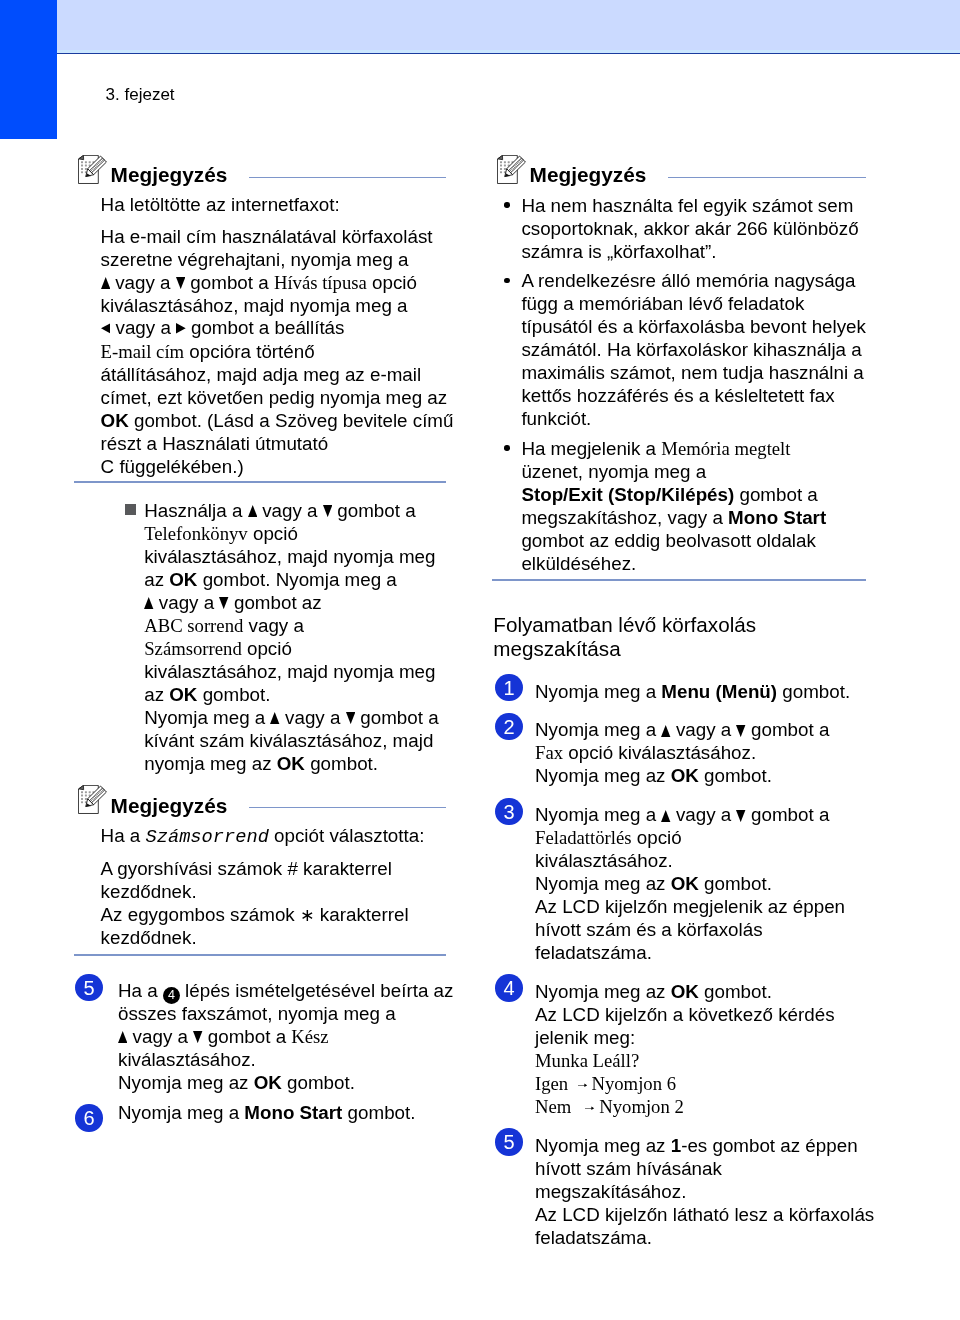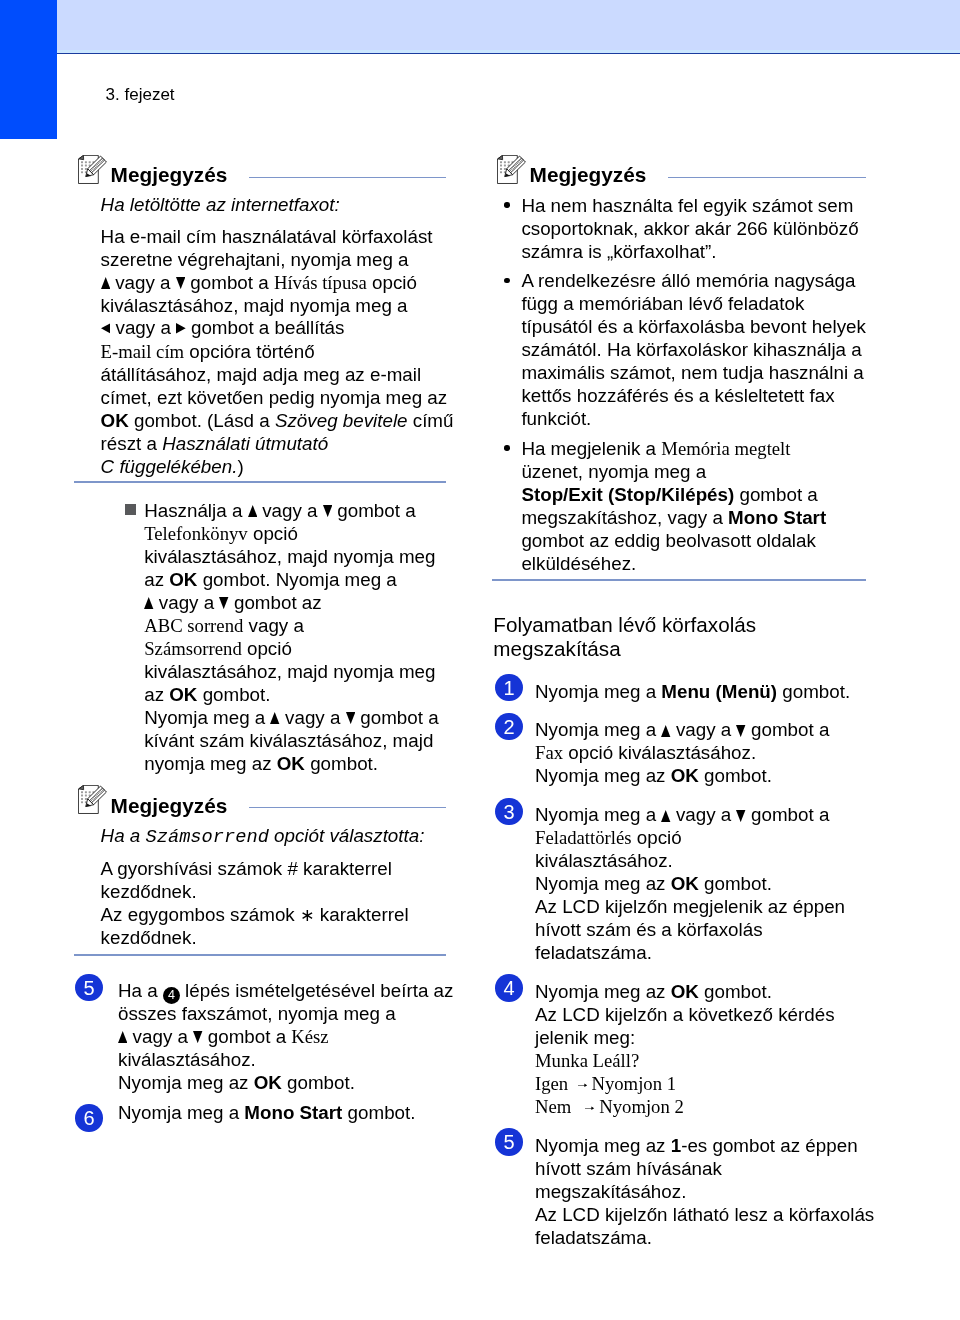--- a/index.html
+++ b/index.html
@@ -9,21 +9,21 @@
   .tab{position:absolute;left:0;top:0;width:57px;height:139px;background:#004dfd;}
   .hdrband{position:absolute;left:57px;top:0;width:903px;height:52.6px;background:linear-gradient(to bottom,#cbdaff 0%,#cbdaff 94%,#cbe6ff 95%,#cbe6ff 100%);}
   .hdrrule{position:absolute;left:57px;top:52.6px;width:903px;height:1.6px;background:#1b3b9e;}
   .chapter{position:absolute;left:105.6px;top:84.4px;font-size:17px;line-height:22px;}
   .footbar{position:absolute;left:0;top:1298px;width:62px;height:19.5px;background:#b8ccf2;}
   .pagenum{position:absolute;left:74.2px;top:1294.3px;font-size:19.2px;font-weight:bold;line-height:22px;}
 
   
   .ln{font-size:18.8px;line-height:23px;white-space:pre;}
   .b{font-weight:bold;}
-  .i{font-style:italic;}
+  .i{}
   .m{font-family:Liberation Serif, serif;font-size:18.7px;}
   .mi{font-family:"Liberation Mono",monospace;font-size:18.7px;font-style:italic;}
   .tri{width:9.4px;height:12.1px;vertical-align:-0.5px;fill:#000;}
   .tril{width:9.7px;height:10.6px;vertical-align:0px;}
   .ast{font-family:"DejaVu Sans",sans-serif;font-size:17.5px;}
   .arw{width:9.2px;height:4.6px;fill:#000;vertical-align:2.6px;}
   .inum{display:inline-block;width:17px;height:17px;border-radius:50%;background:#000;color:#fff;
         font-size:12.5px;font-weight:normal;text-align:center;line-height:17.6px;vertical-align:-2.2px;
         font-family:"Liberation Sans",sans-serif;}
 
@@ -244,21 +244,21 @@
       <div class="ln abs" style="left:535px;top:895.4000000000001px"><span class="n">Az LCD kijelzőn megjelenik az éppen</span></div>
       <div class="ln abs" style="left:535px;top:918.4000000000001px"><span class="n">hívott szám és a körfaxolás</span></div>
       <div class="ln abs" style="left:535px;top:941.4000000000001px"><span class="n">feladatszáma.</span></div>
       <span class="stepnum" style="left:495.2px;top:974.45px">4</span>
       <div class="ln abs" style="left:535px;top:980.35px"><span class="n">Nyomja meg az </span><span class="b">OK</span><span class="n"> gombot.</span></div>
       <div class="ln abs" style="left:535px;top:1003.35px"><span class="n">Az LCD kijelzőn a következő kérdés</span></div>
       <div class="ln abs" style="left:535px;top:1026.3500000000001px"><span class="n">jelenik meg:</span></div>
       <div class="ln abs" style="left:535px;top:1049.3500000000001px"><span class="m">Munka Leáll?</span></div>
       <div class="ln abs" style="left:535px;top:1072.3500000000001px"><span class="m">Igen  </span><svg class="arw" viewBox="0 0 90 34">
           <path d="M0 14 H62 V0 L90 17 L62 34 V20 H0 Z"></path>
-        </svg><span class="m"> Nyomjon 1</span></div>
+        </svg><span class="m"> Nyomjon 6</span></div>
       <div class="ln abs" style="left:535px;top:1095.3500000000001px"><span class="m">Nem   </span><svg class="arw" viewBox="0 0 90 34">
           <path d="M0 14 H62 V0 L90 17 L62 34 V20 H0 Z"></path>
         </svg><span class="m"> Nyomjon 2</span></div>
       <span class="stepnum" style="left:495.2px;top:1128.4px">5</span>
       <div class="ln abs" style="left:535px;top:1134.3000000000002px"><span class="n">Nyomja meg az </span><span class="b">1</span><span class="n">-es gombot az éppen</span></div>
       <div class="ln abs" style="left:535px;top:1157.3000000000002px"><span class="n">hívott szám hívásának</span></div>
       <div class="ln abs" style="left:535px;top:1180.3000000000002px"><span class="n">megszakításához.</span></div>
       <div class="ln abs" style="left:535px;top:1203.3000000000002px"><span class="n">Az LCD kijelzőn látható lesz a körfaxolás</span></div>
       <div class="ln abs" style="left:535px;top:1226.3000000000002px"><span class="n">feladatszáma.</span></div>
     </div>

